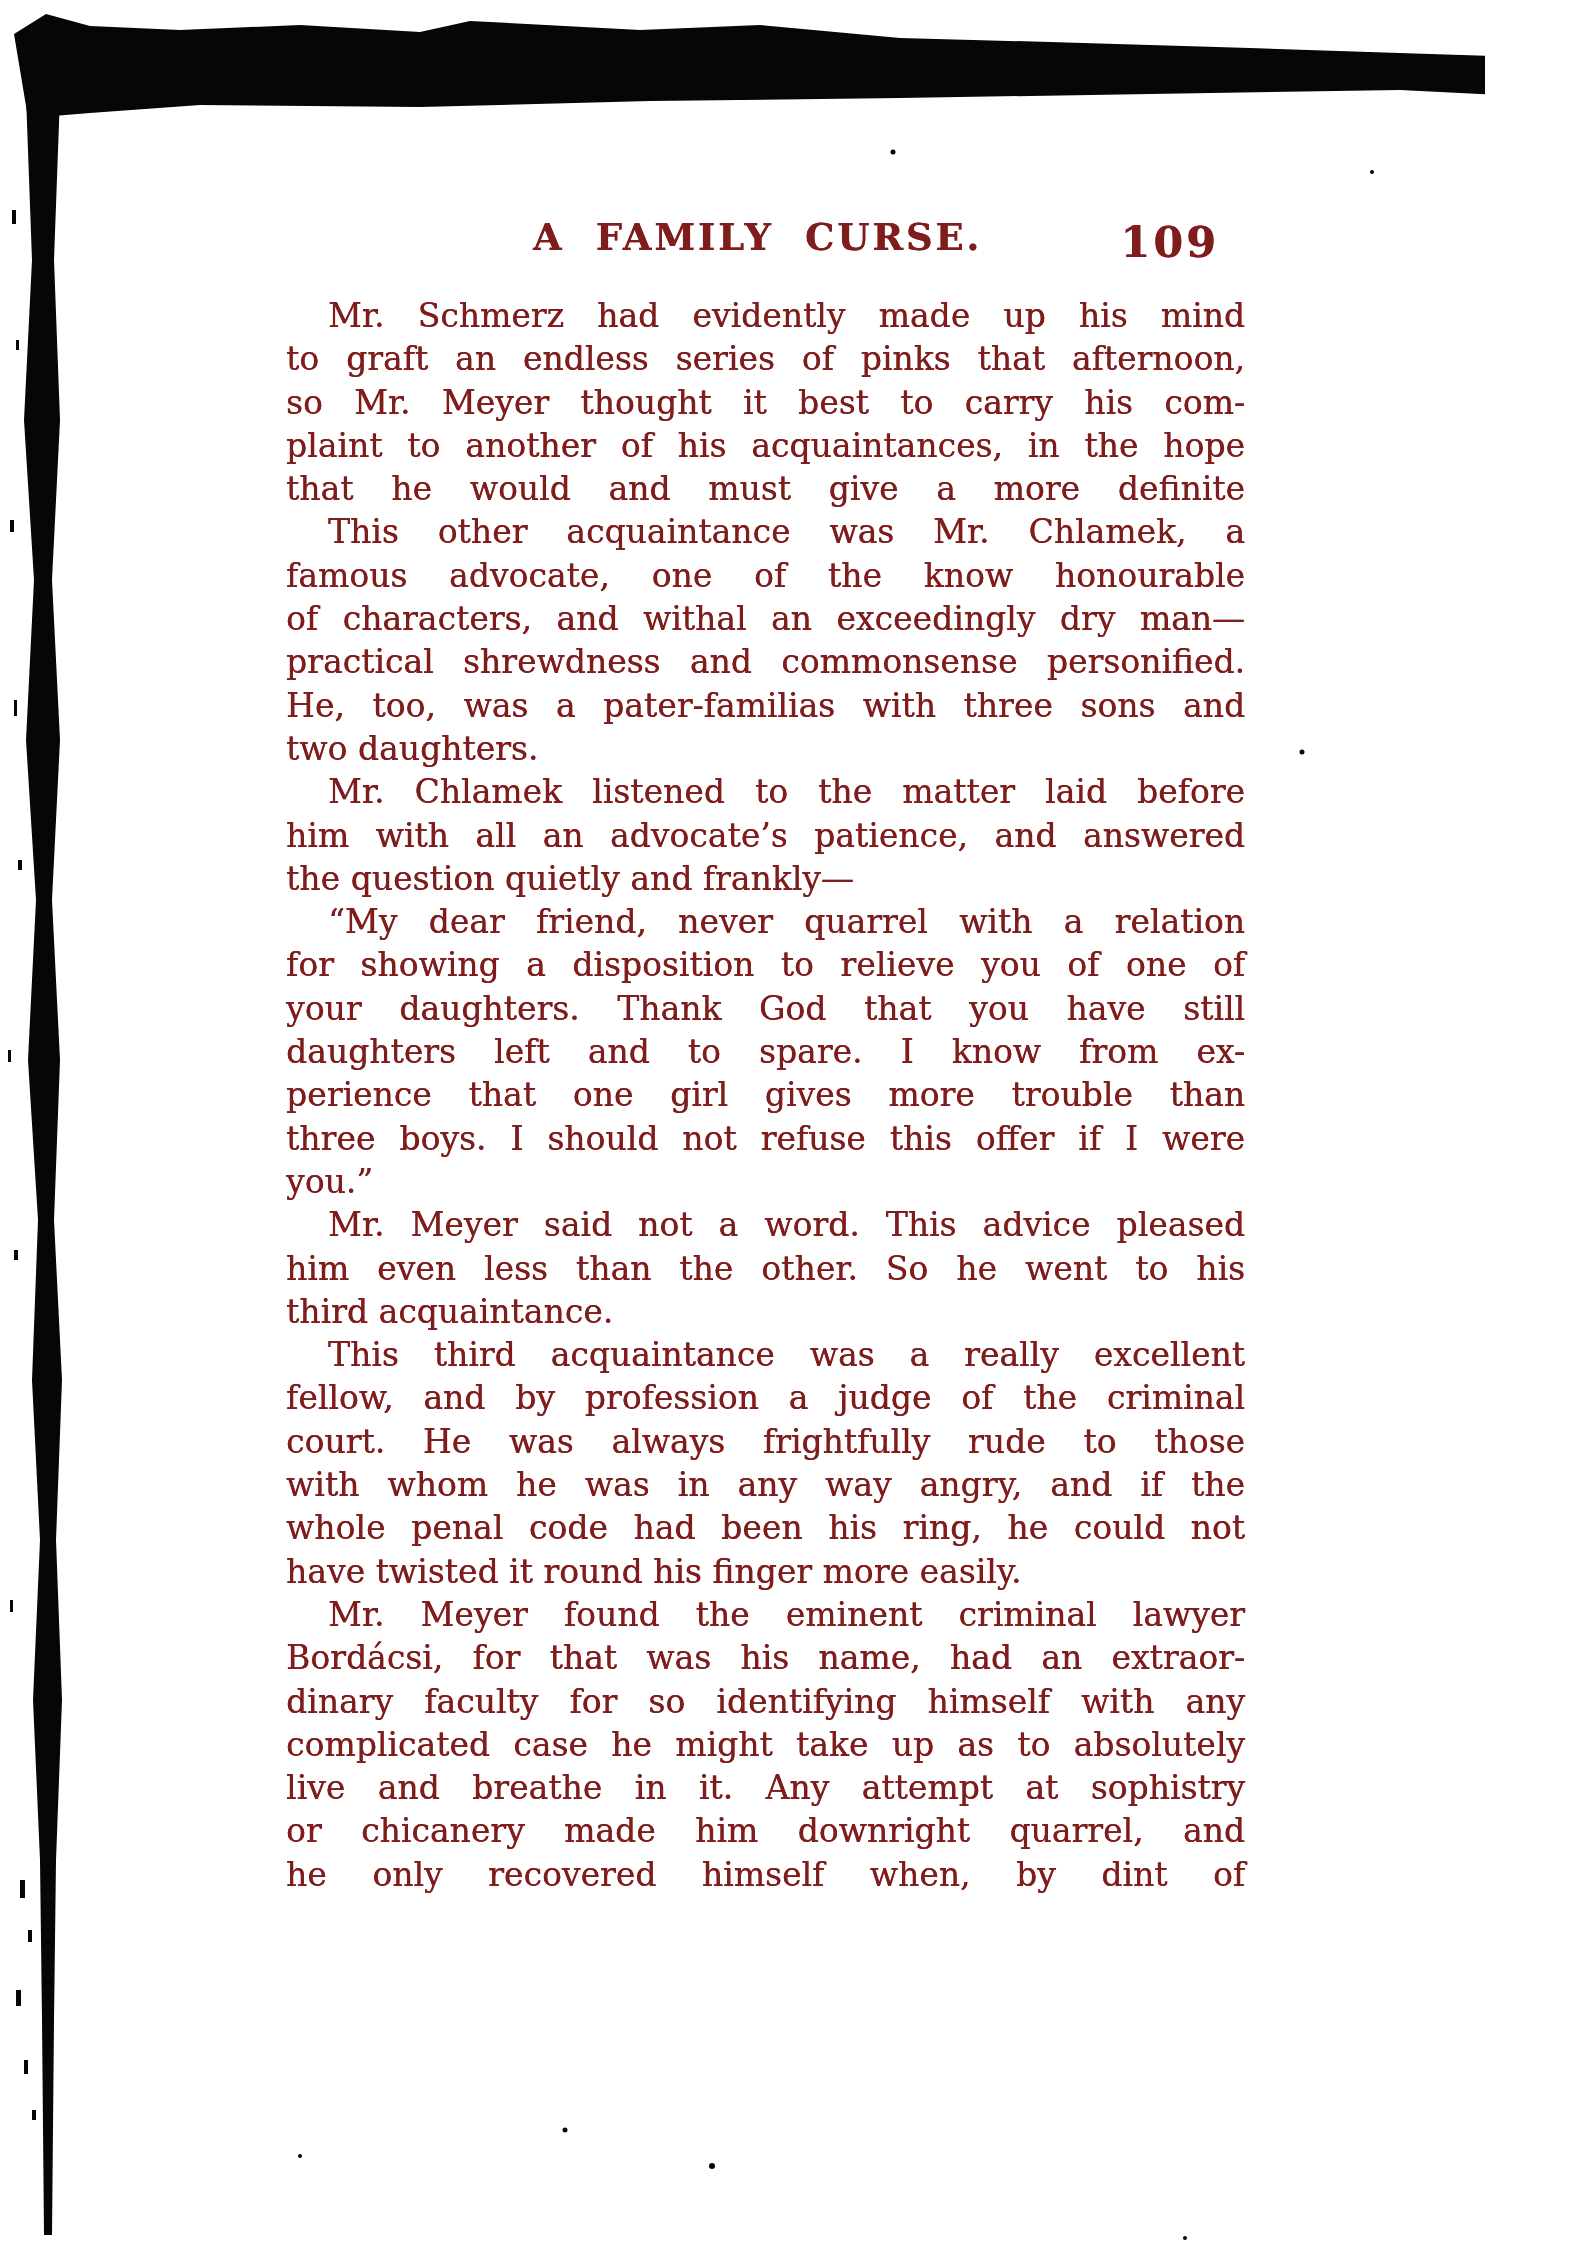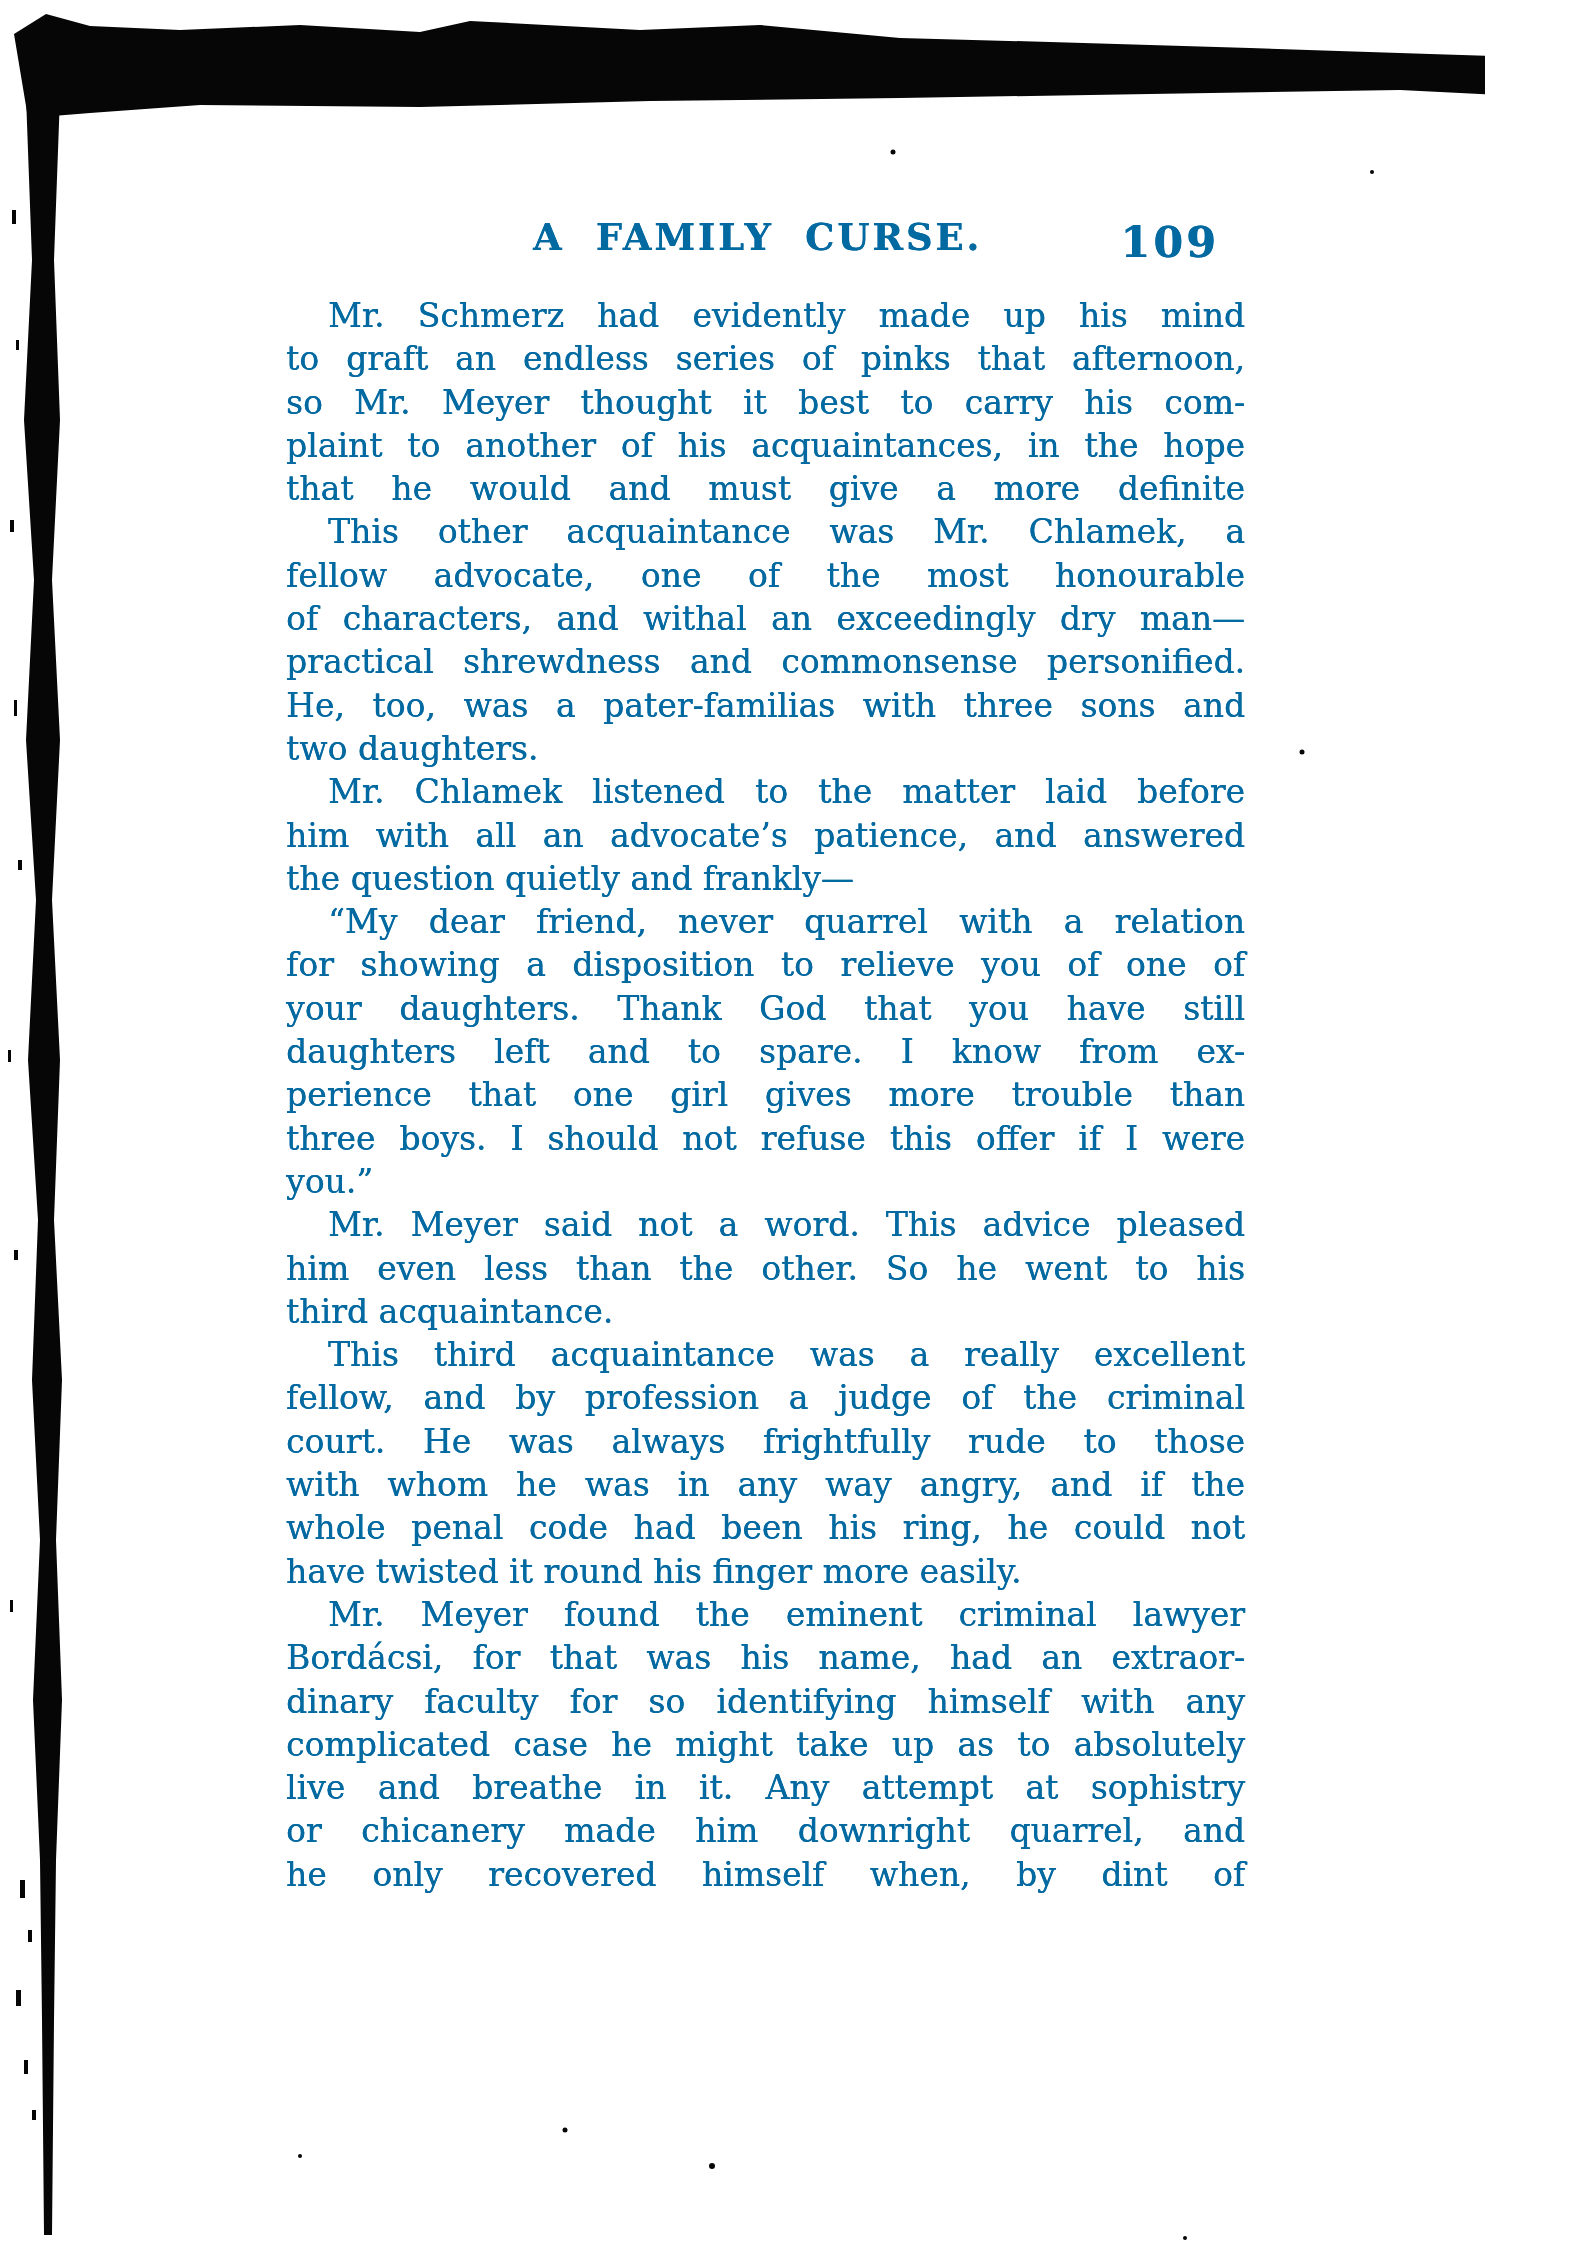--- a/index.html
+++ b/index.html
@@ -2,21 +2,21 @@
 <html><head>
 <meta charset="utf-8">
 <style>
   html,body{margin:0;padding:0;background:#ffffff;}
   .page{
     position:relative;
     width:1485px;height:2250px;
     background:#ffffff;
     overflow:hidden;
     font-family:"DejaVu Serif", serif;
-    color:#0369a1;
+    color:#7f1d1d;
   }
   .artifacts{position:absolute;left:0;top:0;width:1570px;height:2250px;}
   .header{
     position:absolute;left:270px;top:214px;width:975px;height:60px;
     text-align:center;
   }
   .title{
     display:inline-block;
     font-size:38px;font-weight:bold;
     letter-spacing:3px;word-spacing:16px;
@@ -97,21 +97,21 @@
     <span class="pagenum">109</span>
   </div>
 
   <div class="textcol">
       <div class="line indent">Mr. Schmerz had evidently made up his mind</div>
       <div class="line">to graft an endless series of pinks that afternoon,</div>
       <div class="line">so Mr. Meyer thought it best to carry his com-</div>
       <div class="line">plaint to another of his acquaintances, in the hope</div>
       <div class="line">that he would and must give a more definite</div>
       <div class="line indent">This other acquaintance was Mr. Chlamek, a</div>
-      <div class="line">fellow advocate, one of the most honourable</div>
+      <div class="line">famous advocate, one of the know honourable</div>
       <div class="line">of characters, and withal an exceedingly dry man—</div>
       <div class="line">practical shrewdness and commonsense personified.</div>
       <div class="line">He, too, was a pater-familias with three sons and</div>
       <div class="line lastline">two daughters.</div>
       <div class="line indent">Mr. Chlamek listened to the matter laid before</div>
       <div class="line">him with all an advocate’s patience, and answered</div>
       <div class="line lastline">the question quietly and frankly—</div>
       <div class="line indent">“My dear friend, never quarrel with a relation</div>
       <div class="line">for showing a disposition to relieve you of one of</div>
       <div class="line">your daughters.  Thank God that you have still</div>

